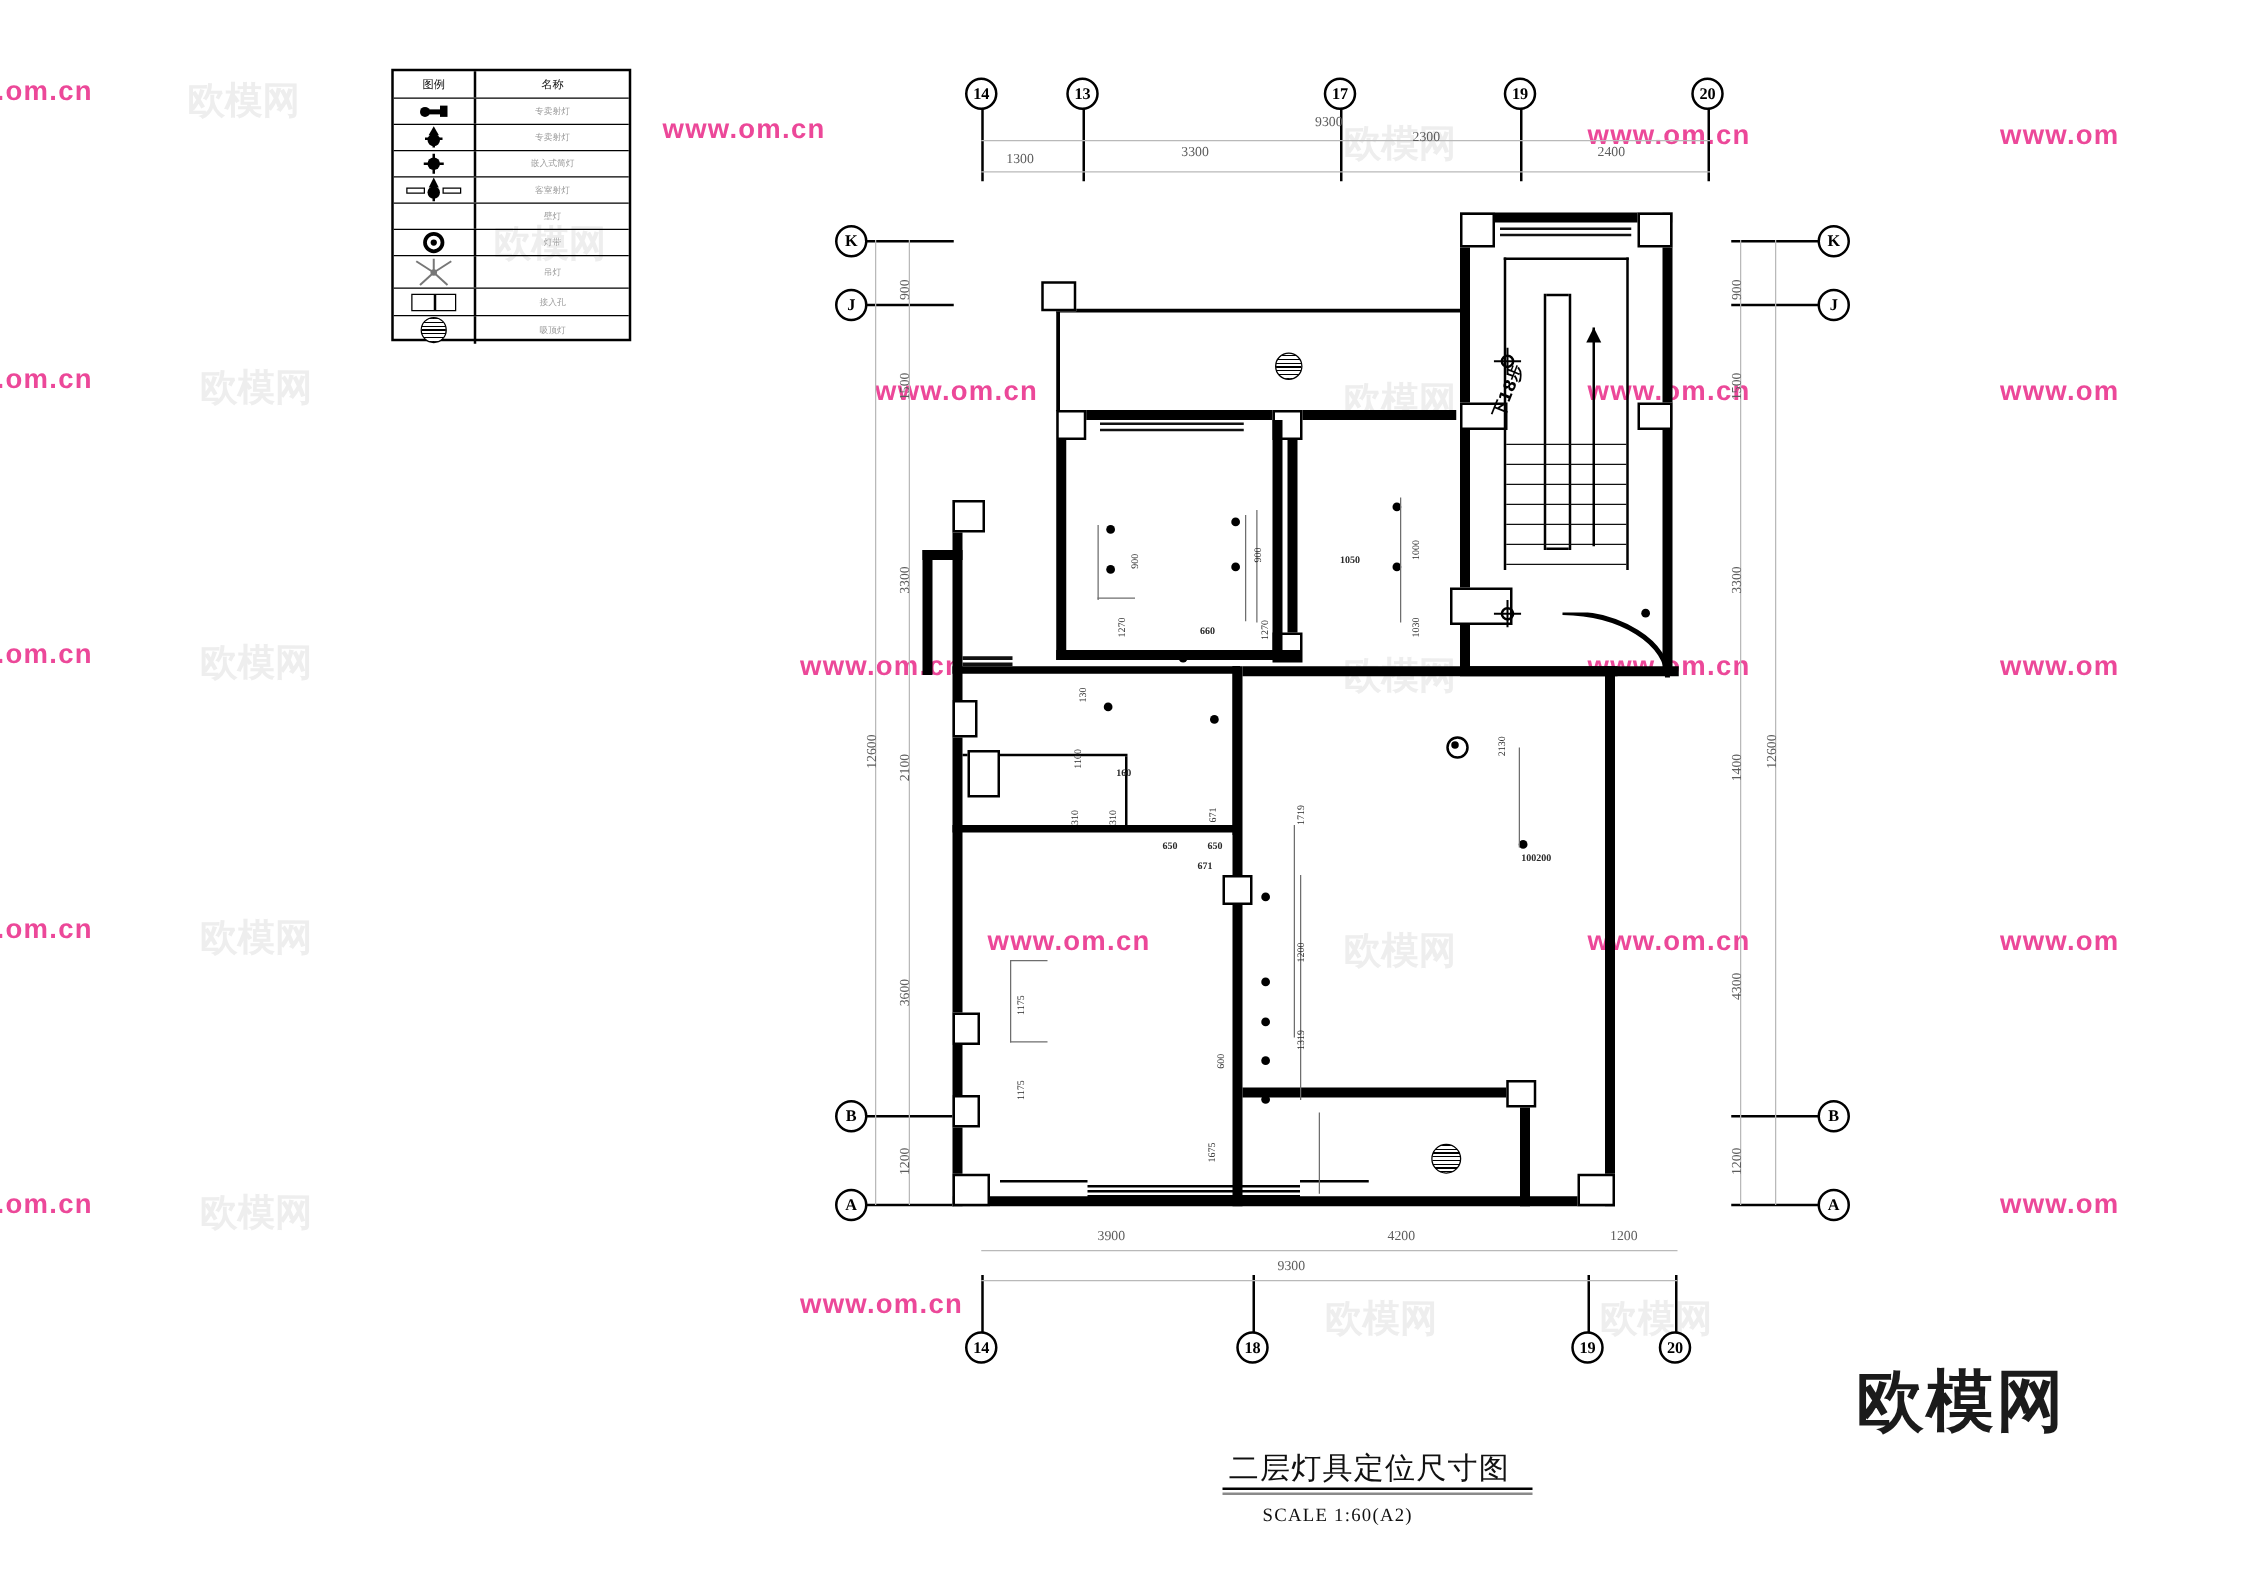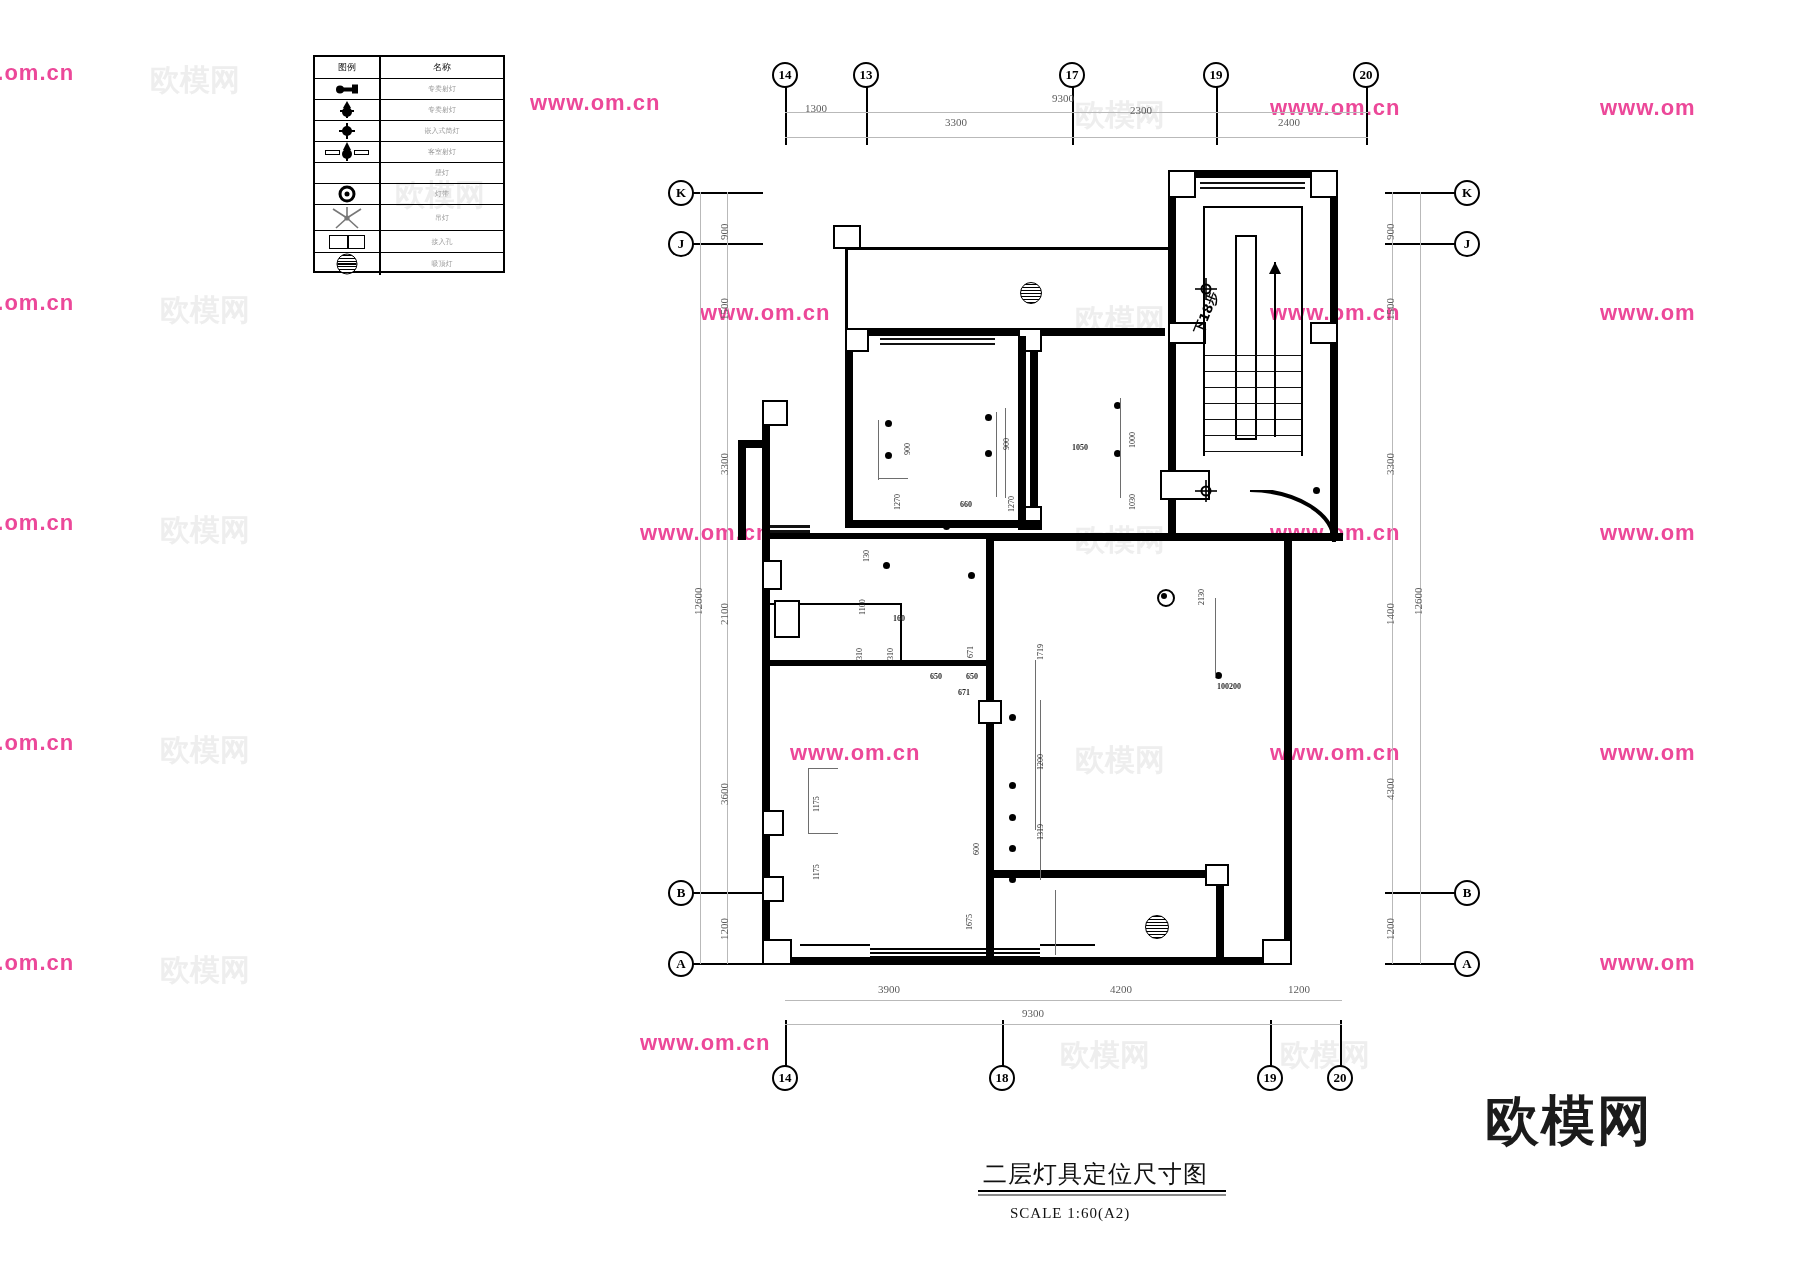--- a/index.html
+++ b/index.html
@@ -262,21 +262,21 @@
   <div class="blead" style="left:1072px;top:80px;width:2px;height:65px;"></div>
   <div class="bub" style="left:1059px;top:62px;">17</div>
   <div class="blead" style="left:1216px;top:80px;width:2px;height:65px;"></div>
   <div class="bub" style="left:1203px;top:62px;">19</div>
   <div class="blead" style="left:1366px;top:80px;width:2px;height:65px;"></div>
   <div class="bub" style="left:1353px;top:62px;">20</div>
 
   <div class="dimline" style="left:785px;top:112px;width:583px;height:1px;"></div>
   <div class="dimline" style="left:785px;top:137px;width:583px;height:1px;"></div>
   <div class="dim" style="left:1052px;top:92px;">9300</div>
-  <div class="dim" style="left:805px;top:102px;">1300</div>
+  <div class="dim" style="left:805px;top:121px;">1300</div>
   <div class="dim" style="left:945px;top:116px;">3300</div>
   <div class="dim" style="left:1130px;top:104px;">2300</div>
   <div class="dim" style="left:1278px;top:116px;">2400</div>
 
   <div class="blead" style="left:693px;top:192px;width:70px;height:2px;"></div>
   <div class="bub" style="left:668px;top:180px;">K</div>
   <div class="blead" style="left:693px;top:243px;width:70px;height:2px;"></div>
   <div class="bub" style="left:668px;top:231px;">J</div>
   <div class="blead" style="left:693px;top:892px;width:70px;height:2px;"></div>
   <div class="bub" style="left:668px;top:880px;">B</div>

